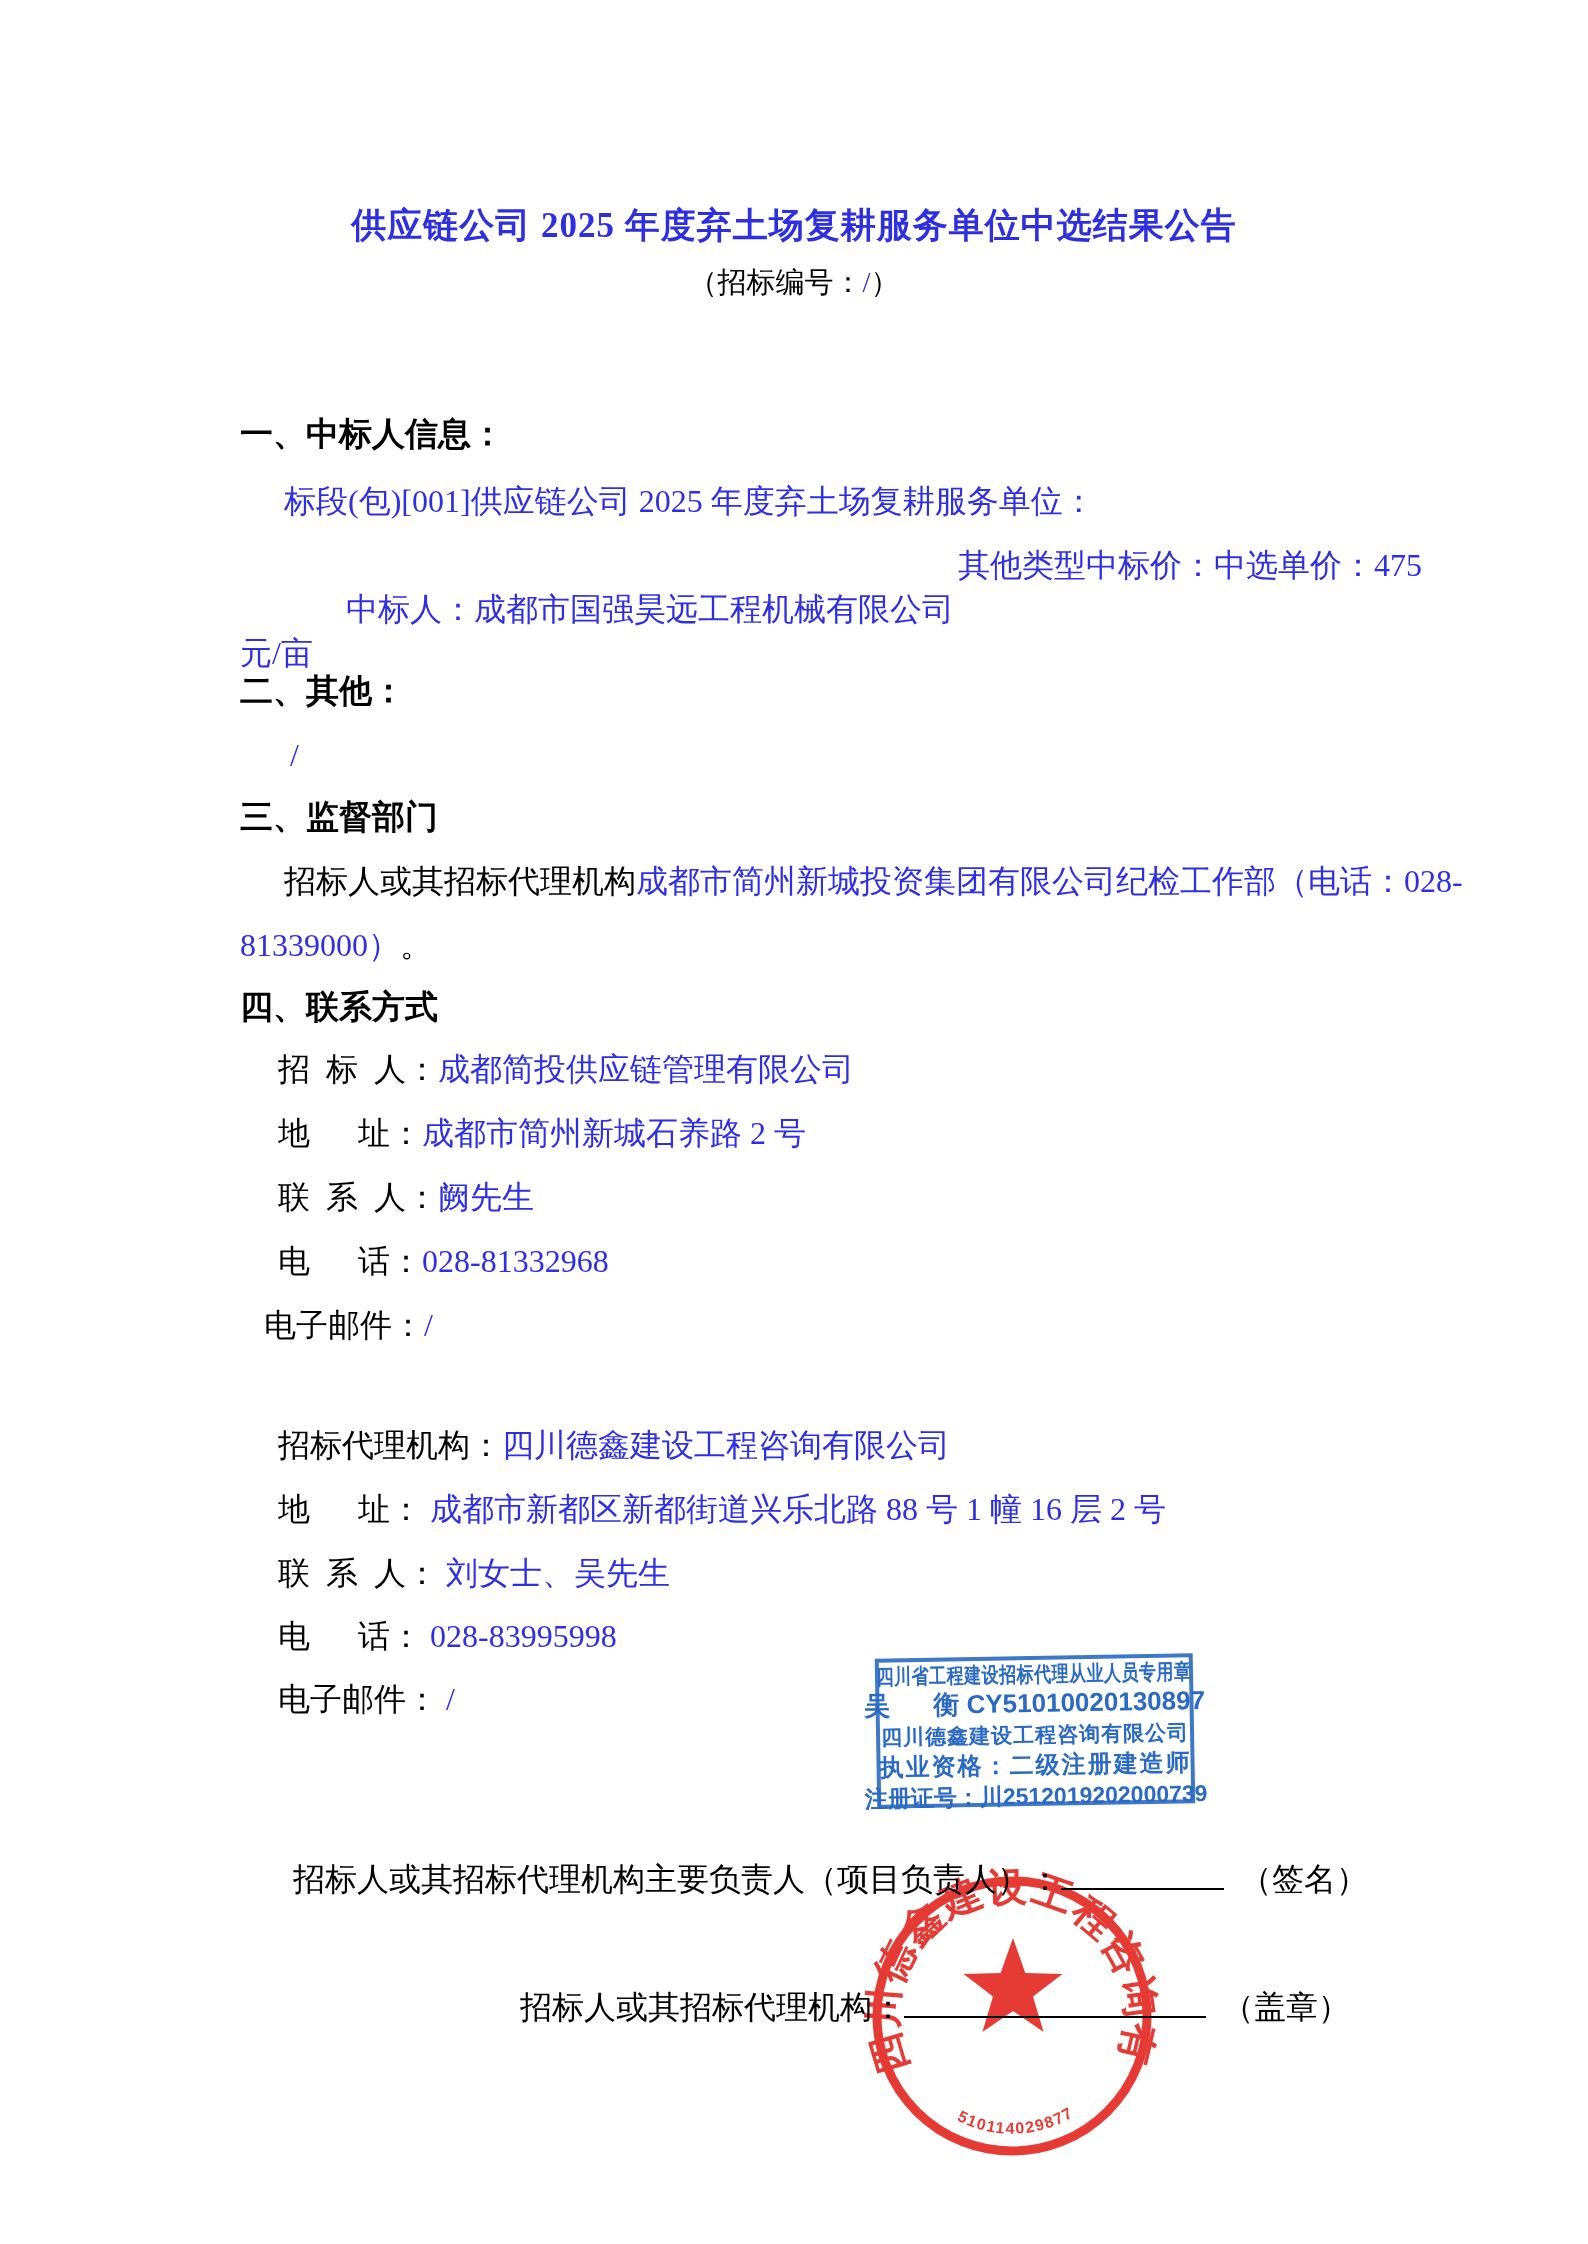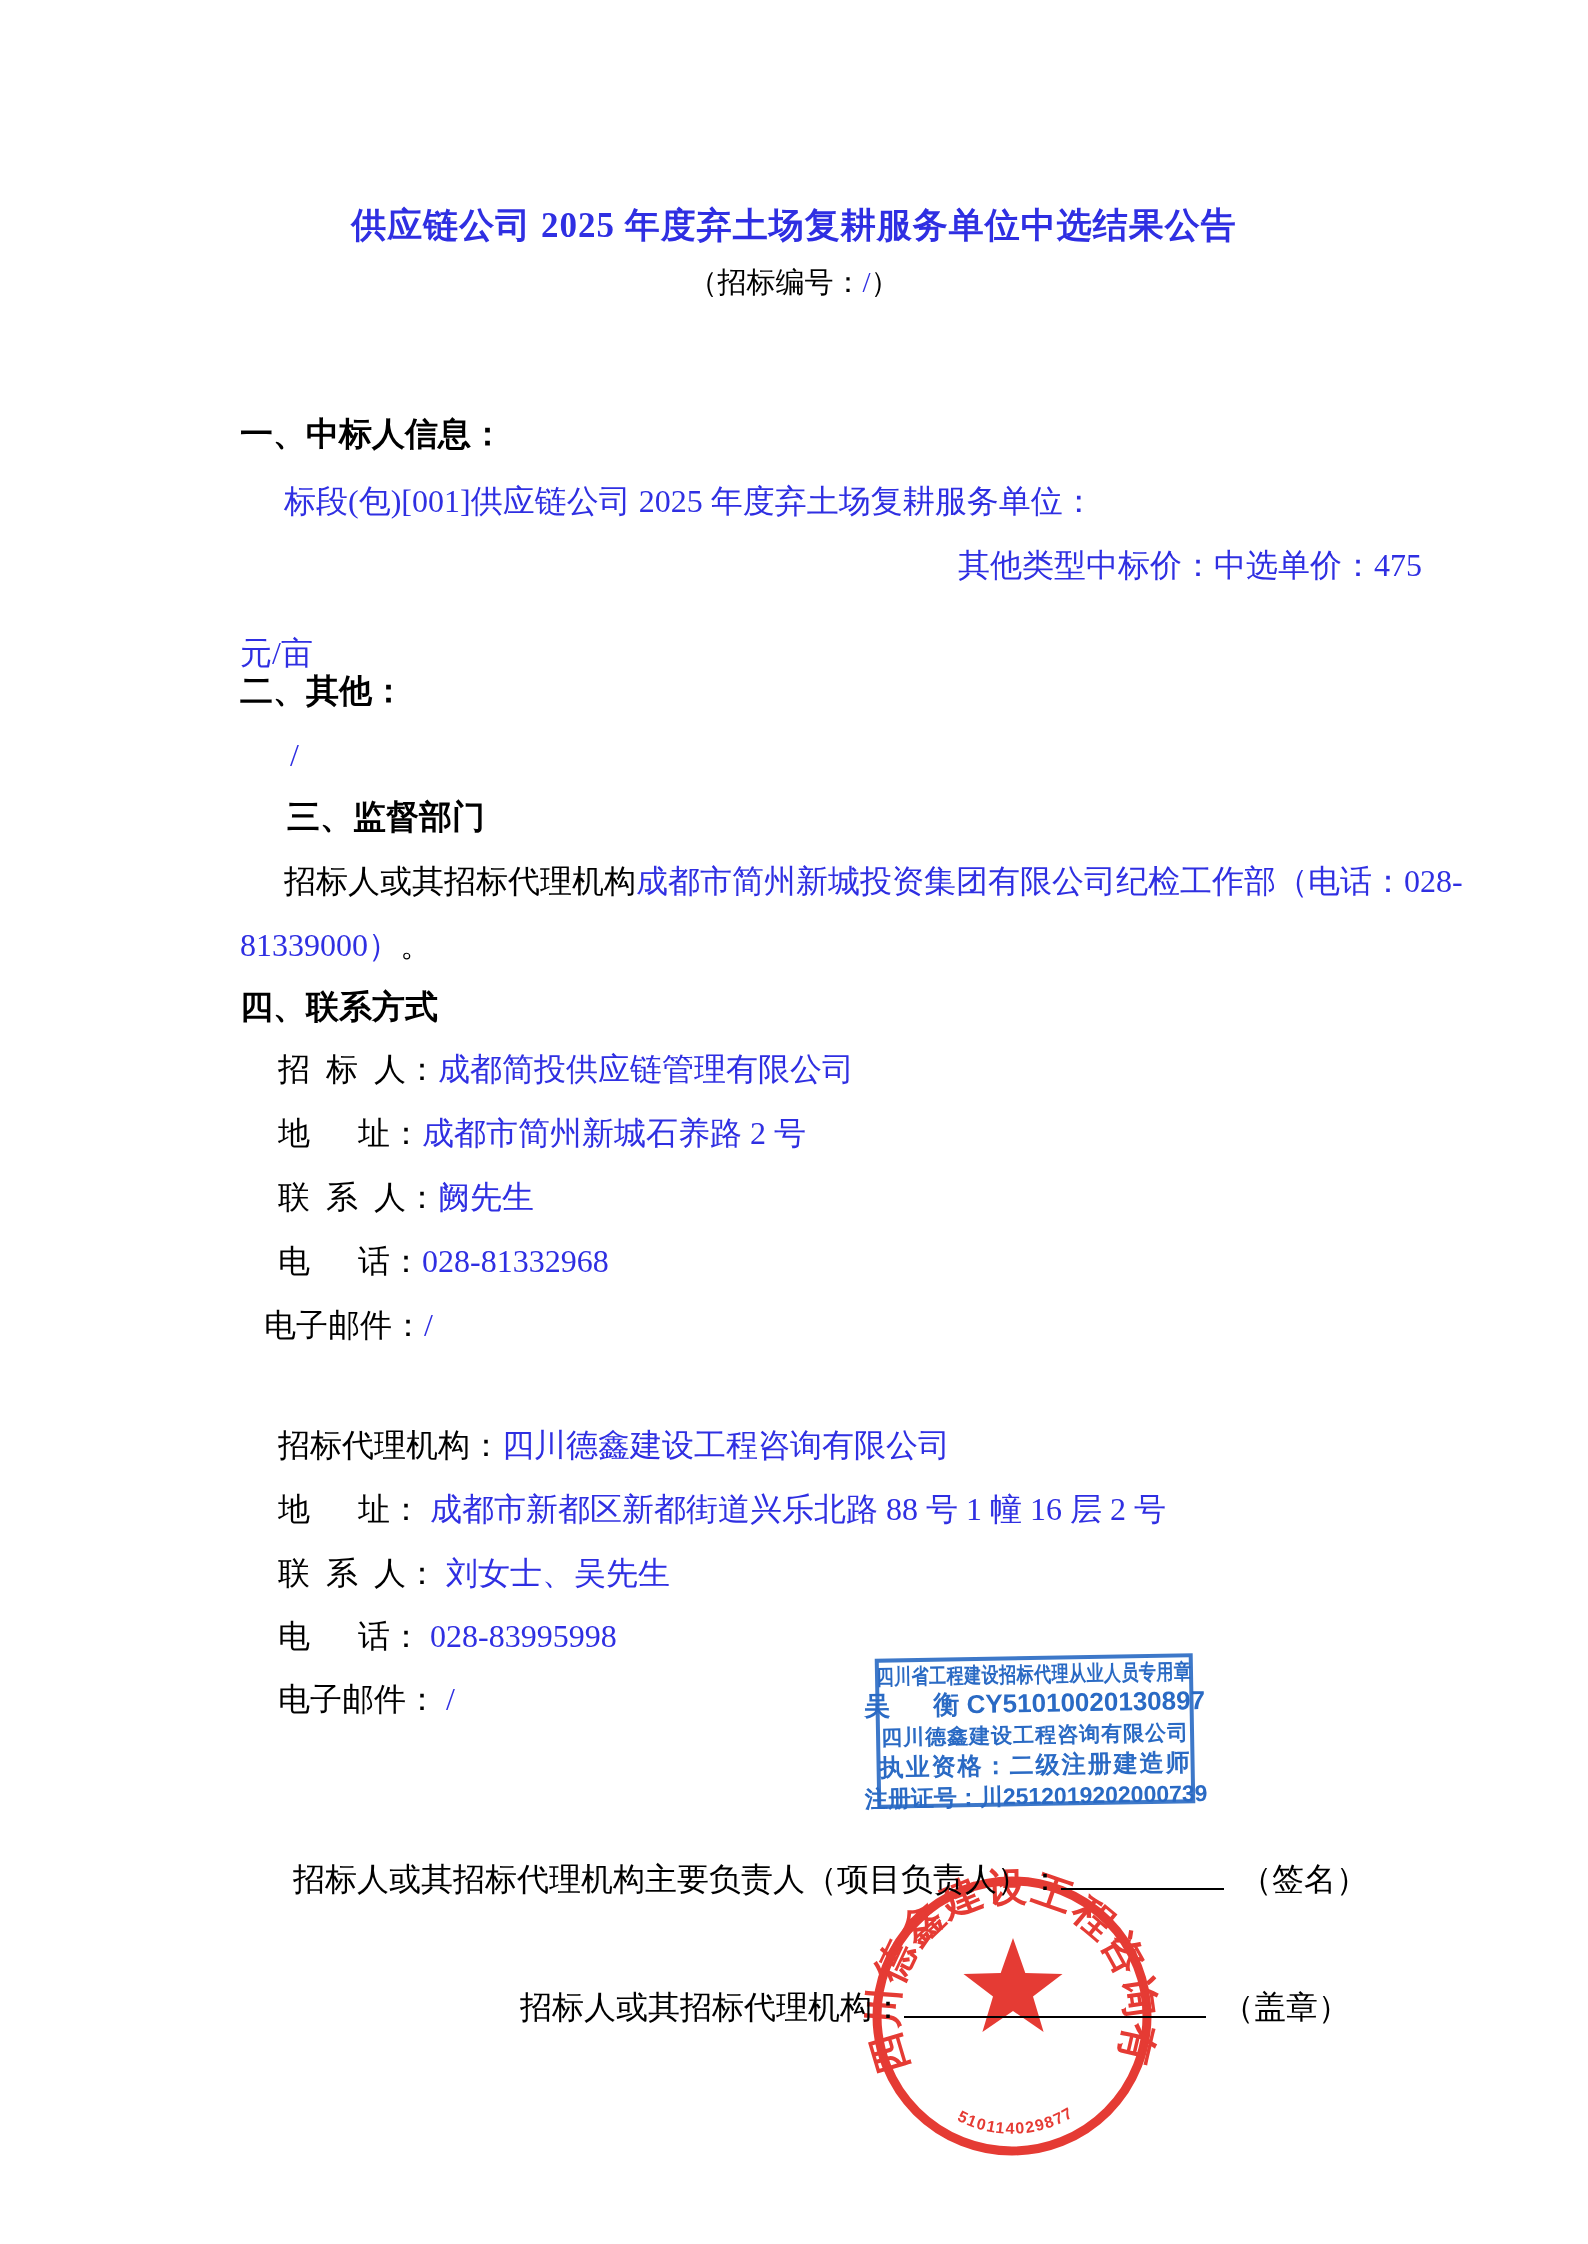--- a/index.html
+++ b/index.html
@@ -45,28 +45,29 @@
 </style>
 </head>
 <body>
 
 <div class="abs center title">供应链公司 2025 年度弃土场复耕服务单位中选结果公告</div>
 <div class="abs center subtitle"><span>（招标编号：</span><span class="blue">/</span><span>）</span></div>
 
 <div class="abs heading" style="left:240px;top:412px;text-align:center;">一、中标人信息：</div>
 <div class="abs ln blue" style="left:284px;top:479px;">标段(包)[001]供应链公司 2025 年度弃土场复耕服务单位：</div>
 <div class="abs ln winner-line" style="left:330px;top:543px;">
+  <span class="blue">中标人：成都市国强昊远工程机械有限公司</span>
   <span class="price-part blue">其他类型中标价：中选单价：475</span>
 </div>
 <div class="abs ln blue" style="left:240px;top:607px;margin-top:24px;">元/亩</div>
 
 <div class="abs heading" style="left:240px;top:669px;">二、其他：</div>
 <div class="abs ln blue" style="left:290px;top:733px;">/</div>
 
-<div class="abs heading" style="left:240px;top:795px;margin-left:47px;">三、监督部门</div>
+<div class="abs heading" style="left:240px;top:795px;">三、监督部门</div>
 <div class="abs ln" style="left:284px;top:859px;"><span class="black">招标人或其招标代理机构</span><span class="blue">成都市简州新城投资集团有限公司纪检工作部（电话：028-</span></div>
 <div class="abs ln" style="left:240px;top:923px;"><span class="blue">81339000）</span><span class="black">。</span></div>
 
 <div class="abs heading" style="left:240px;top:985px;">四、联系方式</div>
 
 <div class="abs ln" style="left:278px;top:1047px;"><span class="lbl">招  标  人：</span><span class="val">成都简投供应链管理有限公司</span></div>
 <div class="abs ln" style="left:278px;top:1111px;"><span class="lbl">地      址：</span><span class="val">成都市简州新城石养路 2 号</span></div>
 <div class="abs ln" style="left:278px;top:1175px;"><span class="lbl">联  系  人：</span><span class="val">阙先生</span></div>
 <div class="abs ln" style="left:278px;top:1239px;"><span class="lbl">电      话：</span><span class="val">028-81332968</span></div>
 <div class="abs ln" style="left:264px;top:1303px;"><span class="lbl">电子邮件：</span><span class="val">/</span></div>

